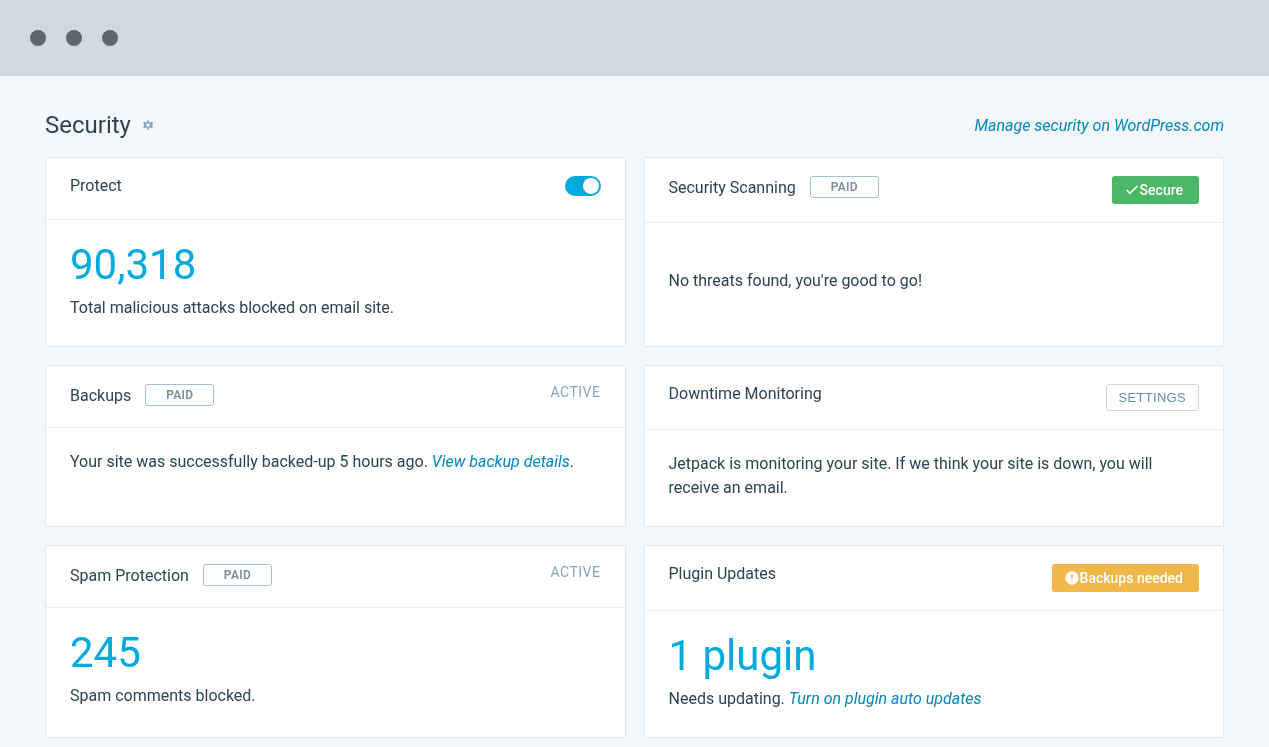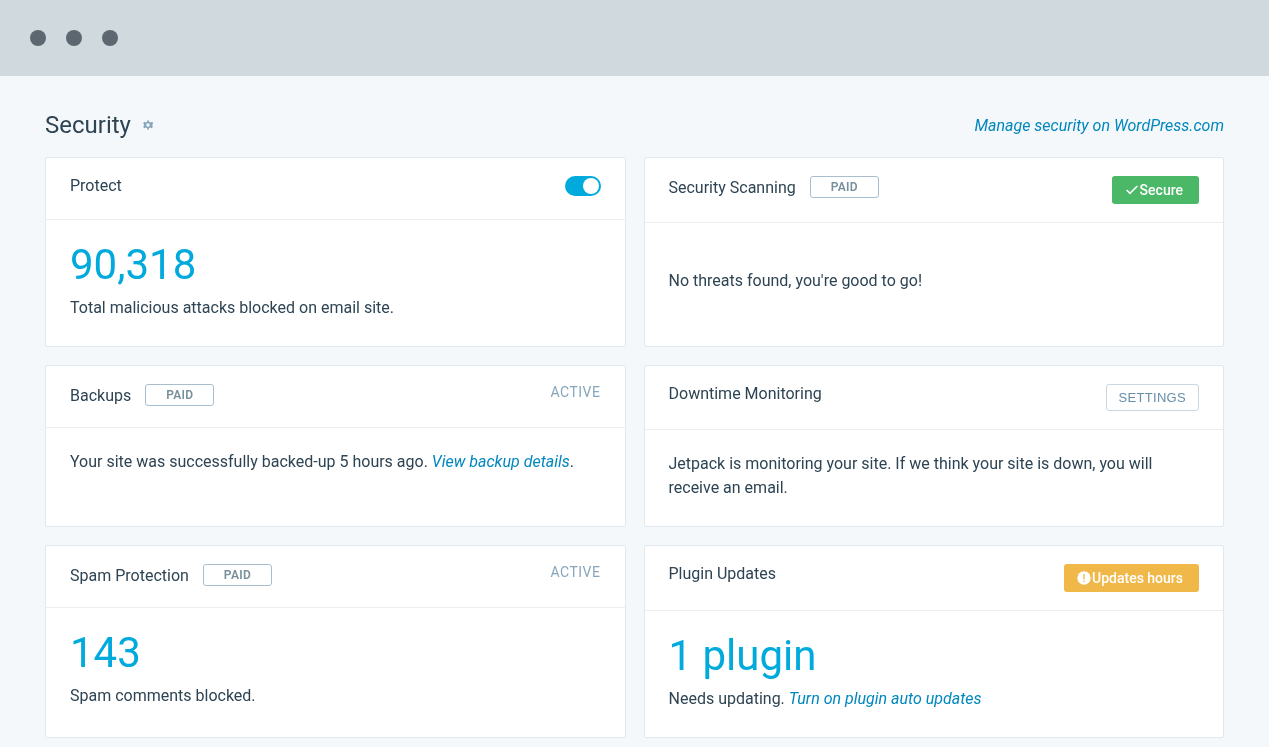--- a/index.html
+++ b/index.html
@@ -260,37 +260,37 @@
 
     <div class="card">
       <div class="card-header">
         <div class="card-header-left">
           <span class="card-title">Spam Protection</span>
           <span class="paid-badge">PAID</span>
         </div>
         <span class="active-label">ACTIVE</span>
       </div>
       <div class="card-body">
-        <div class="big-number">143</div>
+        <div class="big-number">245</div>
         <div class="body-text">Spam comments blocked.</div>
       </div>
     </div>
 
     <div class="card">
       <div class="card-header">
         <div class="card-header-left">
           <span class="card-title">Plugin Updates</span>
         </div>
         <div class="status-badge status-yellow">
           <svg class="status-icon alert-svg" viewBox="0 0 24 24">
             <circle cx="12" cy="12" r="10" fill="#fff"></circle>
             <rect x="11" y="6" width="2" height="8" fill="#f0b849"></rect>
             <rect x="11" y="16" width="2" height="2" fill="#f0b849"></rect>
           </svg>
-          <span>Updates hours</span>
+          <span>Backups needed</span>
         </div>
       </div>
       <div class="card-body">
         <div class="big-number">1 plugin</div>
         <div class="body-text">
           <span>Needs updating. </span><span class="link">Turn on plugin auto updates</span>
         </div>
       </div>
     </div>
 

